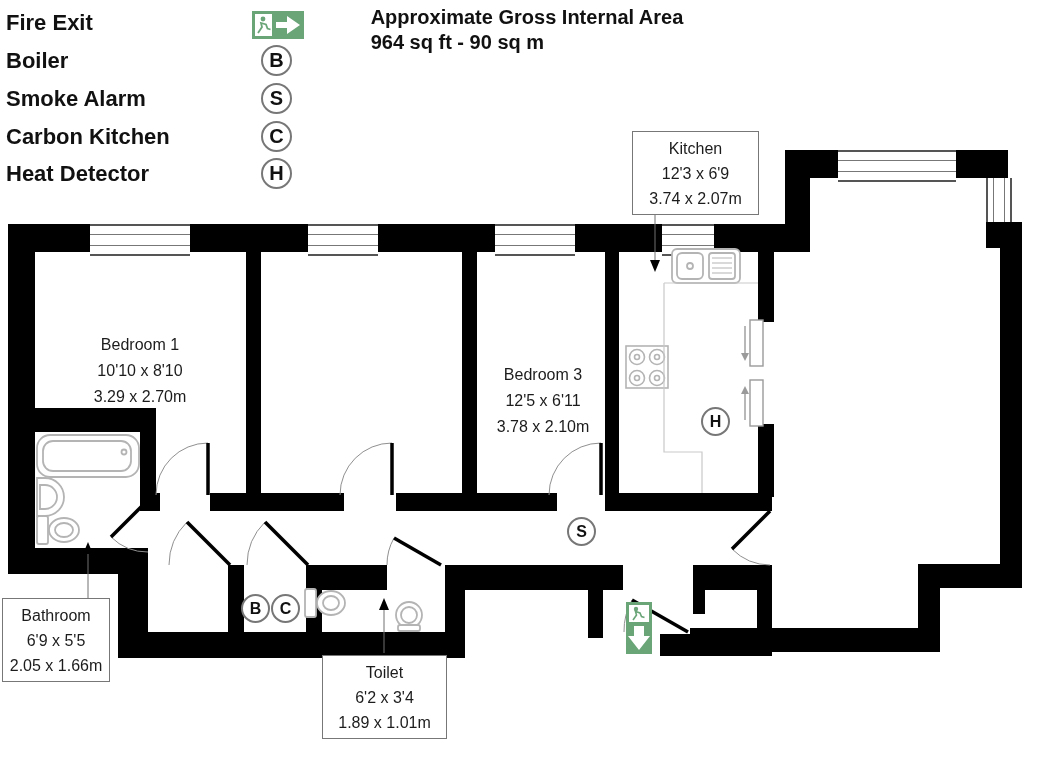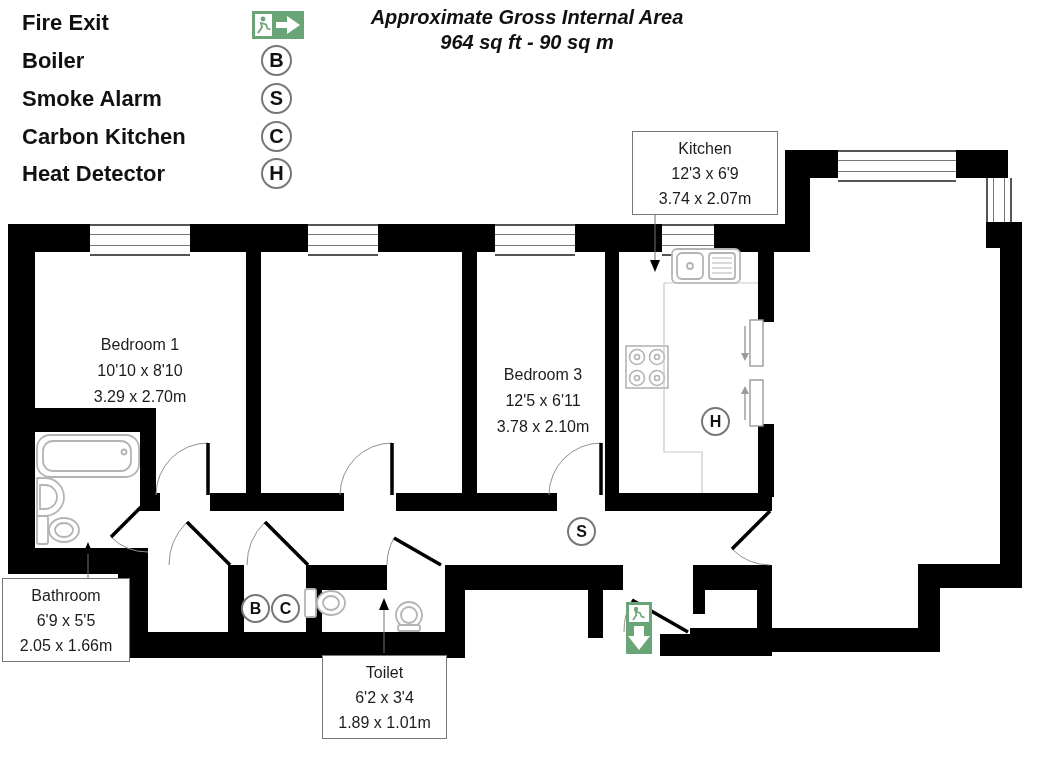--- a/index.html
+++ b/index.html
@@ -12,30 +12,30 @@
   .window.h { border-top:2px solid #555; border-bottom:2px solid #555; }
   .window.h::before, .window.h::after {
     content:""; position:absolute; left:0; right:0; height:1px; background:#777;
   }
   .window.h::before { top:8px; } .window.h::after { bottom:8px; }
   .window.v { border-left:2px solid #555; border-right:2px solid #555; }
   .window.v::before, .window.v::after {
     content:""; position:absolute; top:0; bottom:0; width:1px; background:#777;
   }
   .window.v::before { left:5px; } .window.v::after { right:5px; }
-  .legend-row { position:absolute; left:22px; font-weight:bold; font-size:22px; white-space:nowrap;text-align:right; }
+  .legend-row { position:absolute; left:6px; font-weight:bold; font-size:22px; white-space:nowrap;text-align:right; }
   .sym-circle {
     position:absolute; border:2px solid #777; border-radius:50%; background:#fff;
     display:flex; align-items:center; justify-content:center; font-weight:bold;
     box-sizing:border-box;
   }
   .sym-circle.legend { width:31px; height:31px; font-size:20px; }
   .sym-circle.plan   { width:29px; height:29px; font-size:16px; }
   .title-block { position:absolute; left:527px; top:5px; transform:translateX(-50%);
-    text-align:center; font-weight:bold; font-size:20px; line-height:25px; white-space:nowrap;font-style:italic; }
+    text-align:left; font-weight:bold; font-size:20px; line-height:25px; white-space:nowrap; }
   .room-label { position:absolute; transform:translateX(-50%); text-align:center;
     font-size:16px; line-height:26px; color:#1c1c1c; white-space:nowrap;margin-top:42px; }
   .label-box { position:absolute; background:#fff; border:1px solid #777;
     text-align:center; font-size:16px; line-height:25px; color:#1c1c1c;
     padding:4px 2px; box-sizing:border-box; }
   svg.overlay { position:absolute; left:0; top:0; pointer-events:none; }
 </style>
 </head>
 <body>
 
@@ -246,26 +246,26 @@
     <div>Bedroom 1</div>
     <div>10'10 x 8'10</div>
     <div>3.29 x 2.70m</div>
   </div>
   <div class="room-label" style="left:543px;top:320px">
     <div>Bedroom 3</div>
     <div>12'5 x 6'11</div>
     <div>3.78 x 2.10m</div>
   </div>
 
-  <div class="label-box" style="left:632px;top:131px;width:146px;height:84px">
+  <div class="label-box" style="left:632px;top:131px;width:127px;height:84px">
     <div>Kitchen</div>
     <div>12'3 x 6'9</div>
     <div>3.74 x 2.07m</div>
   </div>
-  <div class="label-box" style="left:2px;top:578px;width:128px;height:84px">
+  <div class="label-box" style="left:2px;top:598px;width:108px;height:84px">
     <div>Bathroom</div>
     <div>6'9 x 5'5</div>
     <div>2.05 x 1.66m</div>
   </div>
   <div class="label-box" style="left:322px;top:655px;width:125px;height:84px">
     <div>Toilet</div>
     <div>6'2 x 3'4</div>
     <div>1.89 x 1.01m</div>
   </div>
 

